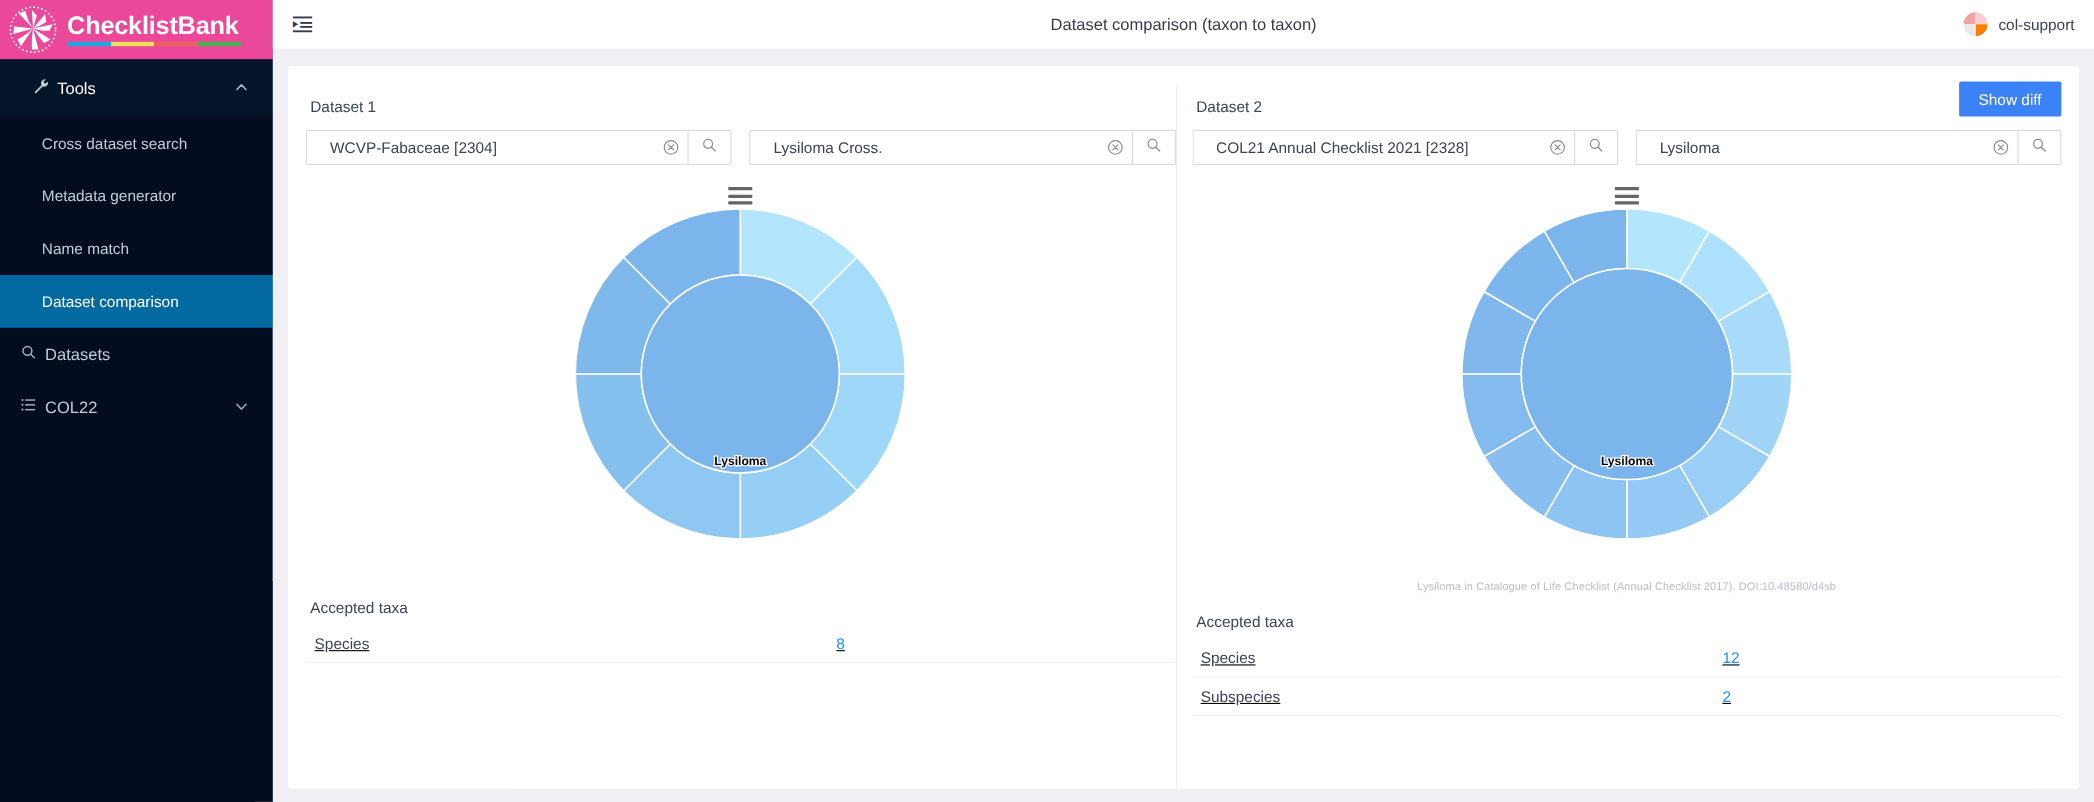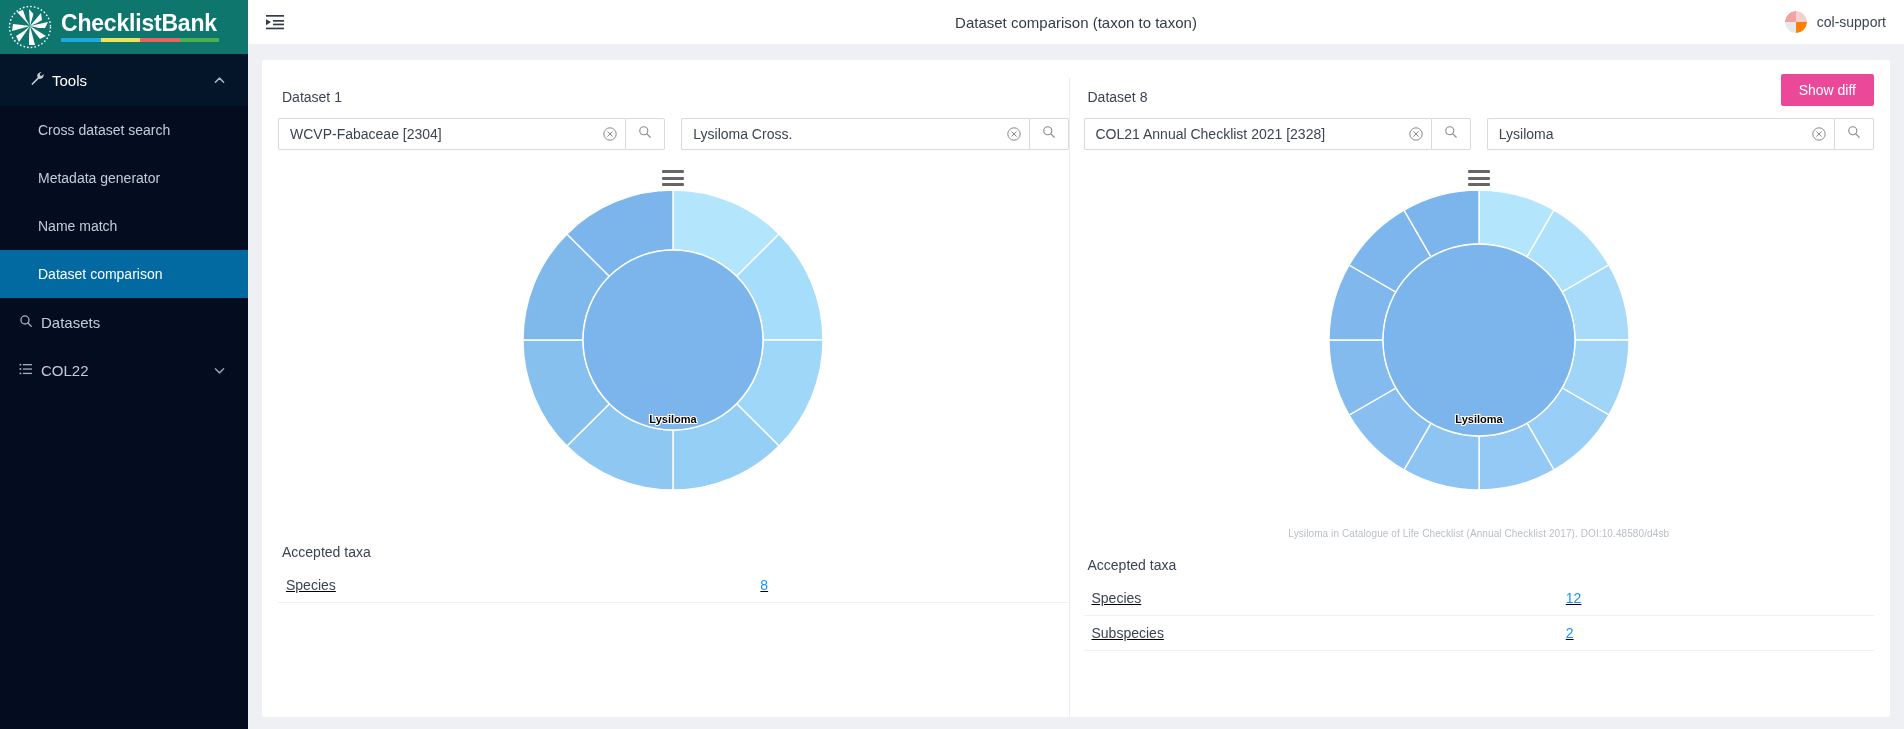--- a/index.html
+++ b/index.html
@@ -11,21 +11,21 @@
   }
   #app { display: flex; width: 1904px; height: 729px; }
 
   
   .sidebar {
     width: 248px; min-width: 248px; height: 729px;
     background: #040d1f; color: #cfd8e3;
     display: flex; flex-direction: column;
   }
   .logo-bar {
-    height: 54px; background: #0f766e;
+    height: 54px; background: #ec4899;
     display: flex; align-items: center; gap: 9px;
     padding-left: 8px;
   }
   .logo-mark { width: 44px; height: 44px; flex: 0 0 44px; }
   .logo-text-wrap { display: flex; flex-direction: column; gap: 3px; }
   .logo-word {
     color: #ffffff; font-size: 23px; font-weight: bold;
     letter-spacing: -0.2px; line-height: 1;
   }
   .logo-rule { display: flex; height: 4px; width: 158px; }
@@ -90,33 +90,33 @@
   .panel { flex: 1; min-width: 0; position: relative; }
   .panel.right { padding-left: 14px; border-left: 1px solid #eaecef; }
 
   .panel-head {
     height: 38px; display: flex; align-items: center;
     position: relative;
   }
   .panel-label { font-size: 14px; color: #3a4452; padding-left: 4px; }
   .show-diff {
     position: absolute; right: 0; top: -4px;
-    background: #ec4899; color: #fff; border: none;
+    background: #3b82f6; color: #fff; border: none;
     font-family: "Liberation Sans", sans-serif;
     font-size: 14px; height: 32px; padding: 0 18px;
     border-radius: 2px; cursor: pointer;
   }
 
   .search-row { display: flex; gap: 16px; padding-top: 2px; }
   .search-group { flex: 1; display: flex; min-width: 0; }
   .sg-input {
     flex: 1; min-width: 0; height: 32px;
     border: 1px solid #d9d9d9; border-right: none;
     border-radius: 2px 0 0 2px; background: #fff;
-    display: flex; align-items: center; padding: 0 8px 0 11px;
+    display: flex; align-items: center; padding: 0 8px 0 21px;
   }
   .sg-value {
     flex: 1; font-size: 14px; color: #3a4452;
     white-space: nowrap; overflow: hidden; text-overflow: ellipsis;
   }
   .clear-icon { width: 14px; height: 14px; flex: 0 0 14px; cursor: pointer; opacity: .72; }
   .sg-btn {
     width: 40px; height: 32px; border: 1px solid #d9d9d9;
     border-radius: 0 2px 2px 0; background: #fff;
     display: flex; align-items: center; justify-content: center;
@@ -341,21 +341,21 @@
                 <tr>
                   <td>Species</td>
                   <td class="count">8</td>
                 </tr>
               </tbody>
           </table>
         </section>
 
         <section class="panel right">
           <div class="panel-head">
-            <span class="panel-label">Dataset 8</span>
+            <span class="panel-label">Dataset 2</span>
             <button class="show-diff">Show diff</button>
           </div>
 
           <div class="search-row">
             <div class="search-group">
               <div class="sg-input">
                 <span class="sg-value">COL21 Annual Checklist 2021 [2328]</span>
                 <span class="clear-icon">
                   <svg viewBox="0 0 14 14" width="14" height="14">
                       <circle cx="7" cy="7" r="6.2" fill="none" stroke="#595959" stroke-width="1"></circle>

